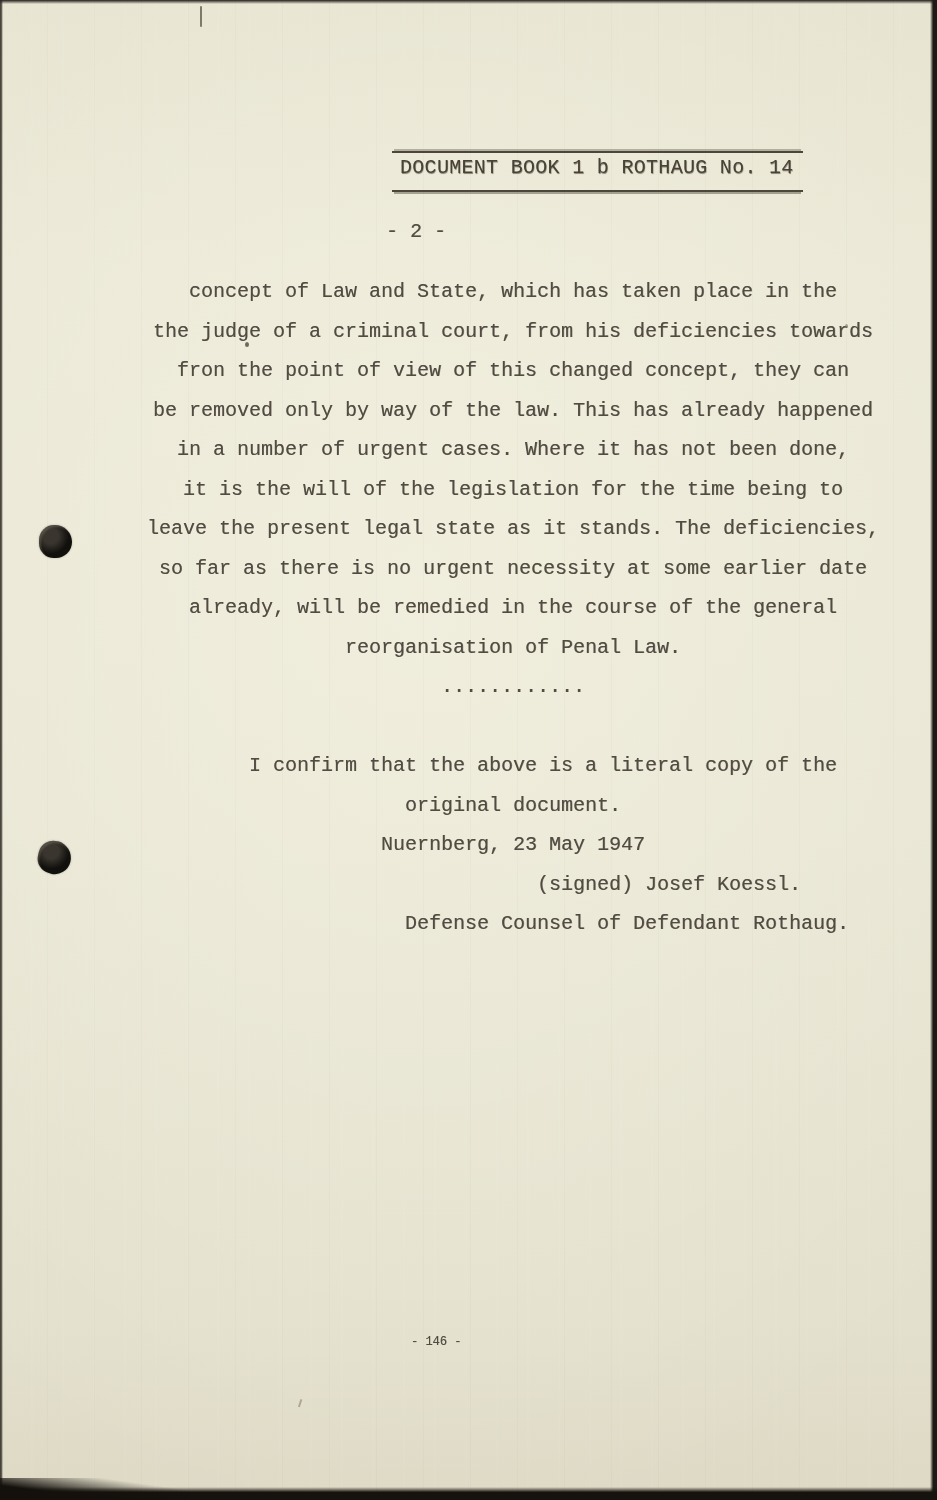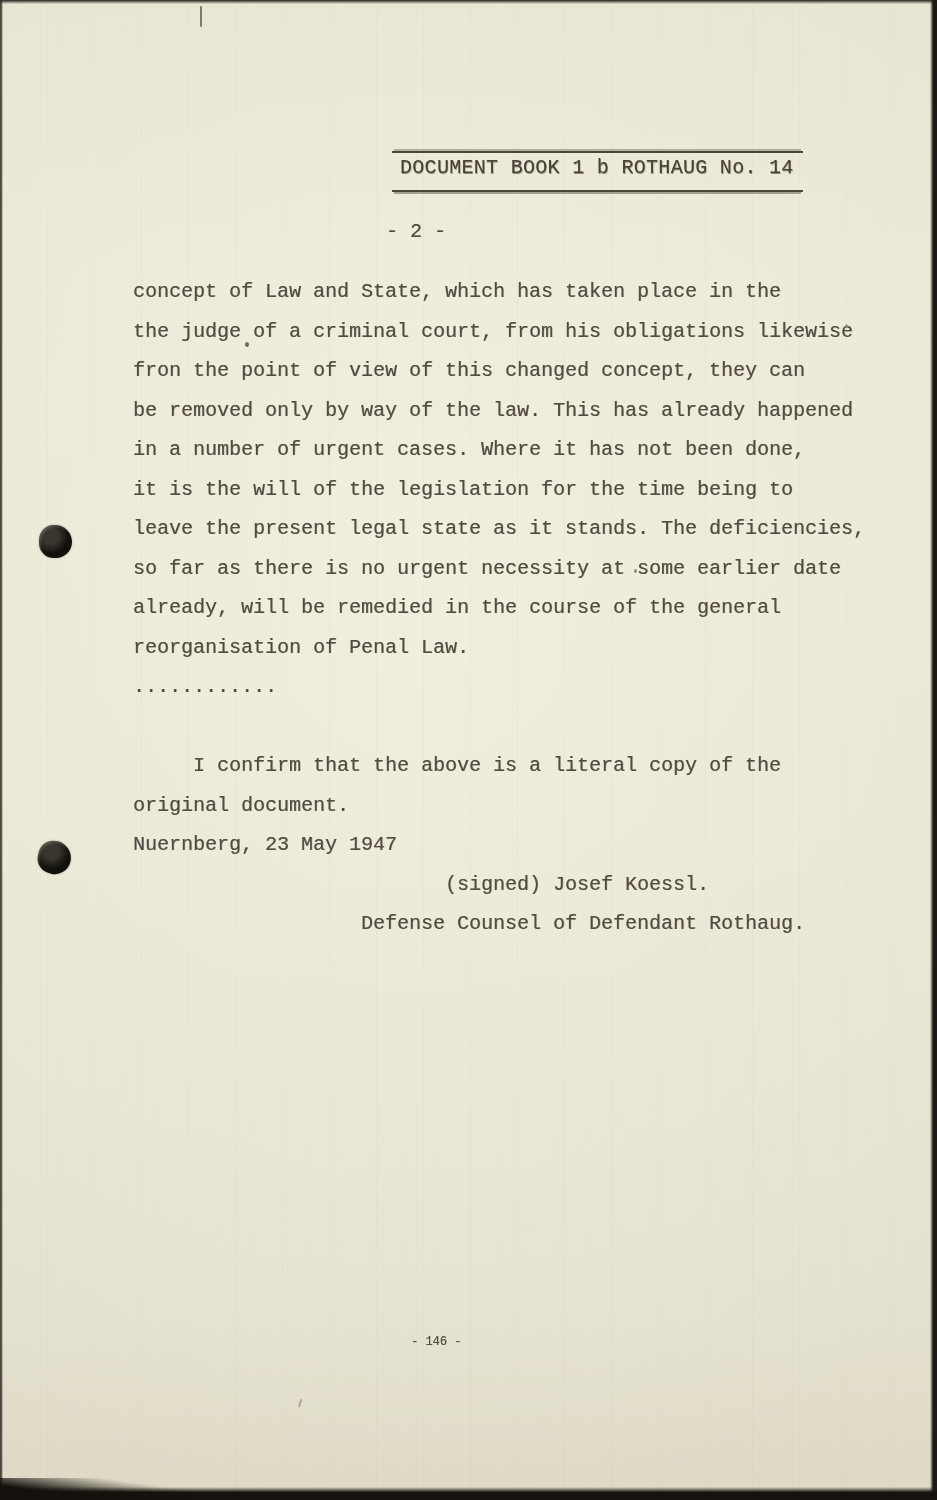--- a/index.html
+++ b/index.html
@@ -46,21 +46,21 @@
     position:absolute;left:392px;top:151px;
     font-size:20px;line-height:23px;letter-spacing:.3px;
     padding:3px 9px 11px 8px;
     border-top:2px solid #4b453a;border-bottom:2px solid #4b453a;
     box-shadow:0 4px 0 -2px rgba(75,69,58,.45), 0 -4px 0 -2px rgba(75,69,58,.35);
     color:#474136;text-shadow:.5px .5px .7px rgba(70,64,52,.6);
     white-space:pre;
   }
   .pagenum{position:absolute;left:386px;top:220px;font-size:20px;line-height:24px;white-space:pre;}
   .body-block{position:absolute;left:133px;top:272px;width:760px;font-size:20px;}
-  .line{height:39.5px;line-height:39.5px;white-space:pre;}
+  .line{height:39.5px;line-height:39.5px;white-space:pre;text-align:center;}
   .footer{position:absolute;left:411px;top:1329px;font-size:12px;line-height:26px;white-space:pre;}
   
   .artifact{position:absolute;pointer-events:none;}
   .art-tick{left:200px;top:6px;width:2px;height:21px;background:#463f33;opacity:.65;border-radius:1px;}
   .art-dot1{left:245px;top:342px;width:4px;height:5px;background:#4e483d;border-radius:50%;opacity:.8;}
   .art-dot2{left:634px;top:569px;width:3px;height:4px;background:#57503f;border-radius:50%;opacity:.6;}
   .art-mark{left:299px;top:1400px;width:5px;height:8px;border-left:2px solid #8a8471;transform:rotate(18deg);opacity:.6;}
   .art-speck{left:845px;top:324px;width:3px;height:3px;background:#8f896f;border-radius:50%;opacity:.7;}
 </style>
 </head>
@@ -70,21 +70,21 @@
 
   <div class="hole hole-1"></div>
   <div class="hole hole-2"></div>
 
   <div class="header tw">DOCUMENT BOOK 1 b ROTHAUG No. 14</div>
 
   <div class="pagenum tw">- 2 -</div>
 
   <div class="body-block">
     <div class="line tw">concept of Law and State, which has taken place in the</div>
-    <div class="line tw">the judge of a criminal court, from his obligations likewise</div>
+    <div class="line tw">the judge of a criminal court, from his deficiencies towards</div>
     <div class="line tw">fron the point of view of this changed concept, they can</div>
     <div class="line tw">be removed only by way of the law. This has already happened</div>
     <div class="line tw">in a number of urgent cases. Where it has not been done,</div>
     <div class="line tw">it is the will of the legislation for the time being to</div>
     <div class="line tw">leave the present legal state as it stands. The deficiencies,</div>
     <div class="line tw">so far as there is no urgent necessity at some earlier date</div>
     <div class="line tw">already, will be remedied in the course of the general</div>
     <div class="line tw">reorganisation of Penal Law.</div>
     <div class="line tw">............</div>
     <div class="line tw"></div>

